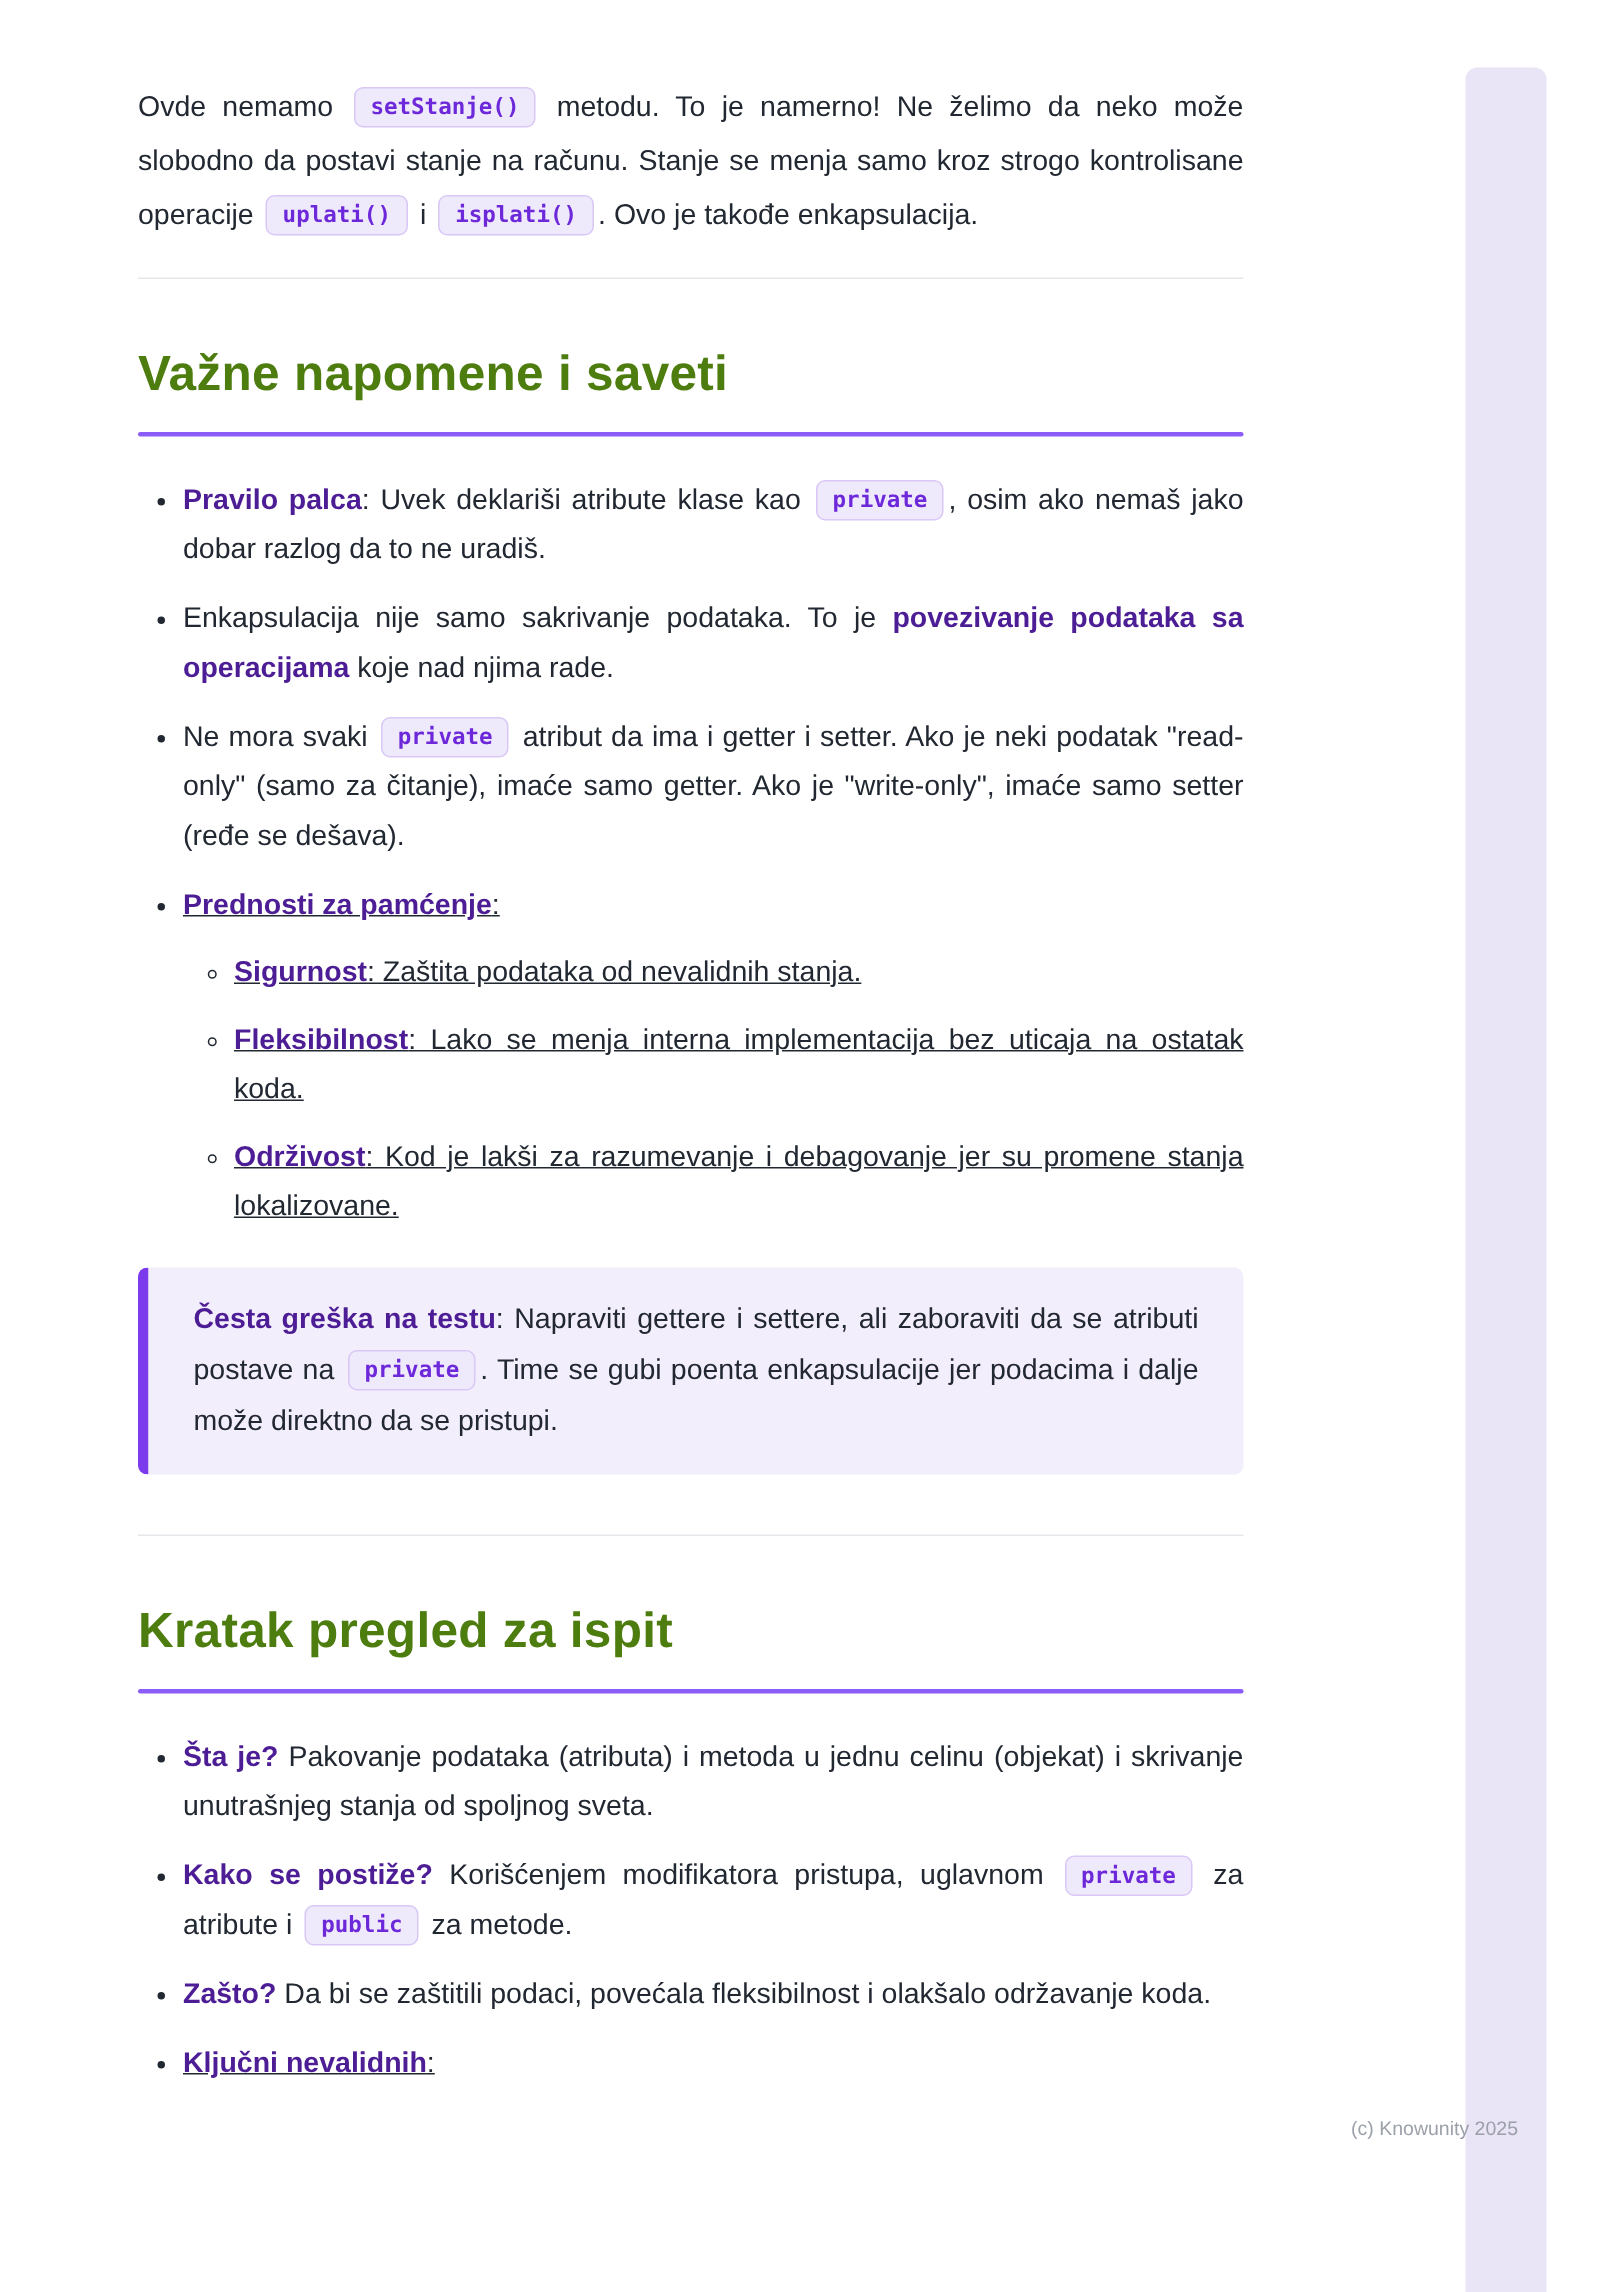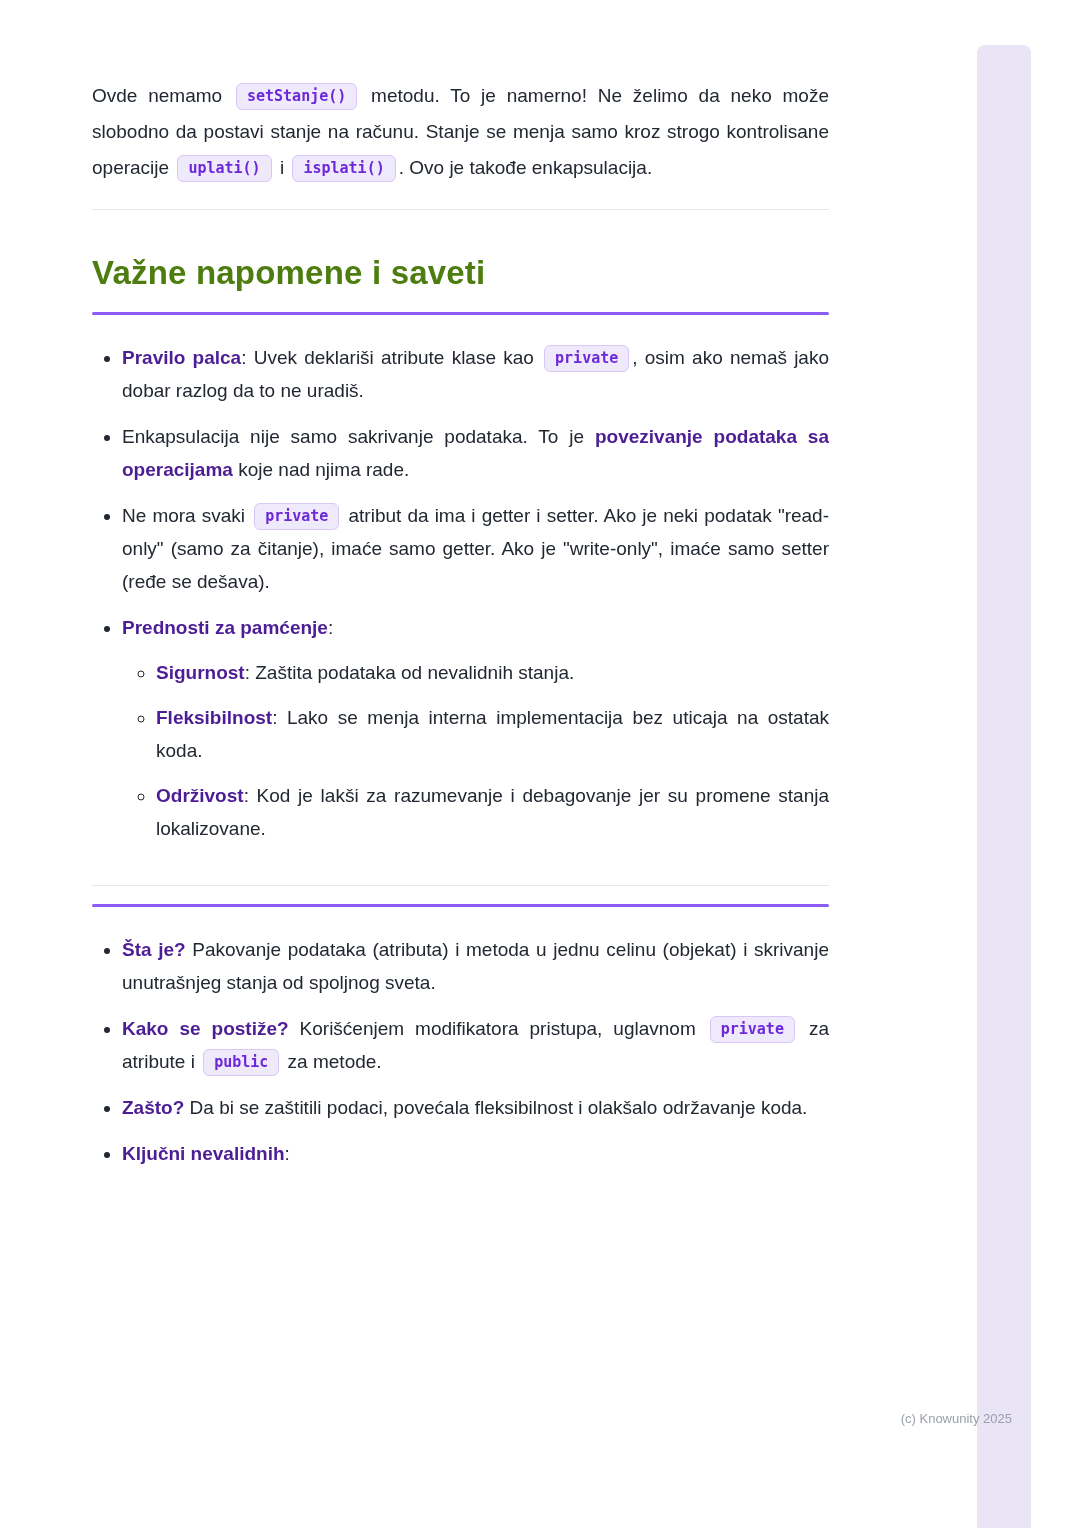--- a/index.html
+++ b/index.html
@@ -22,21 +22,21 @@
     height: 1483px;
     background: #e9e4f6;
     border-radius: 8px 8px 0 0;
   }
 
   .content {
     position: absolute;
     left: 92px;
     top: 0;
     width: 737px;
-    padding-top: 78px;
+    padding-top: 54px;
     color: #222831;
     font-size: 19px;
   }
 
   .para {
     line-height: 36px;
     text-align: justify;
   }
 
   strong { font-weight: 700; color: #4c1d95; }
@@ -86,21 +86,21 @@
   ul.list {
     margin-top: 26px;
     padding-left: 30px;
     list-style: disc;
   }
   ul.list > li {
     line-height: 33px;
     margin-bottom: 13px;
     text-align: justify;
   }
-  ul.list > li:last-child { margin-bottom: 0; }
+  ul.list > li:last-child { margin-bottom: 0; text-decoration: underline; }
 
   ul.sublist {
     margin-top: 10px;
     padding-left: 34px;
     list-style: circle;
   }
   ul.sublist > li {
     line-height: 33px;
     margin-bottom: 10px;
     text-align: justify;
@@ -160,23 +160,27 @@
           <li>
             <span><strong>Fleksibilnost</strong>: Lako se menja interna implementacija bez uticaja na ostatak koda.</span>
           </li>
           <li>
             <span><strong>Održivost</strong>: Kod je lakši za razumevanje i debagovanje jer su promene stanja lokalizovane.</span>
           </li>
         </ul>
       </li>
     </ul>
 
+    <div class="callout">
+      <p class="para"><strong>Česta greška na testu</strong>: Napraviti gettere i settere, ali zaboraviti da se atributi postave na <code class="chip">private</code>. Time se gubi poenta enkapsulacije jer podacima i dalje može direktno da se pristupi.</p>
+    </div>
 
     <hr class="divider second">
 
+    <h1 class="heading">Kratak pregled za ispit</h1>
     <div class="heading-rule"></div>
 
     <ul class="list">
       <li>
         <span><strong>Šta je?</strong> Pakovanje podataka (atributa) i metoda u jednu celinu (objekat) i skrivanje unutrašnjeg stanja od spoljnog sveta.</span>
       </li>
       <li>
         <span><strong>Kako se postiže?</strong> Korišćenjem modifikatora pristupa, uglavnom <code class="chip">private</code> za atribute i <code class="chip">public</code> za metode.</span>
       </li>
       <li>

